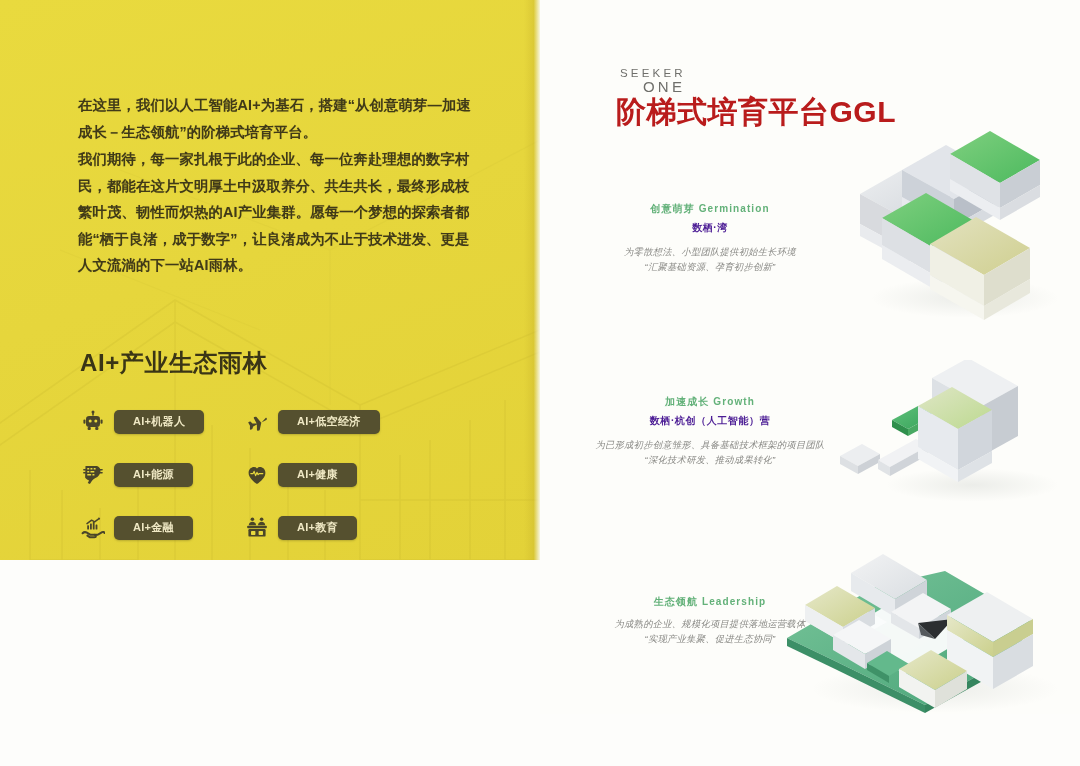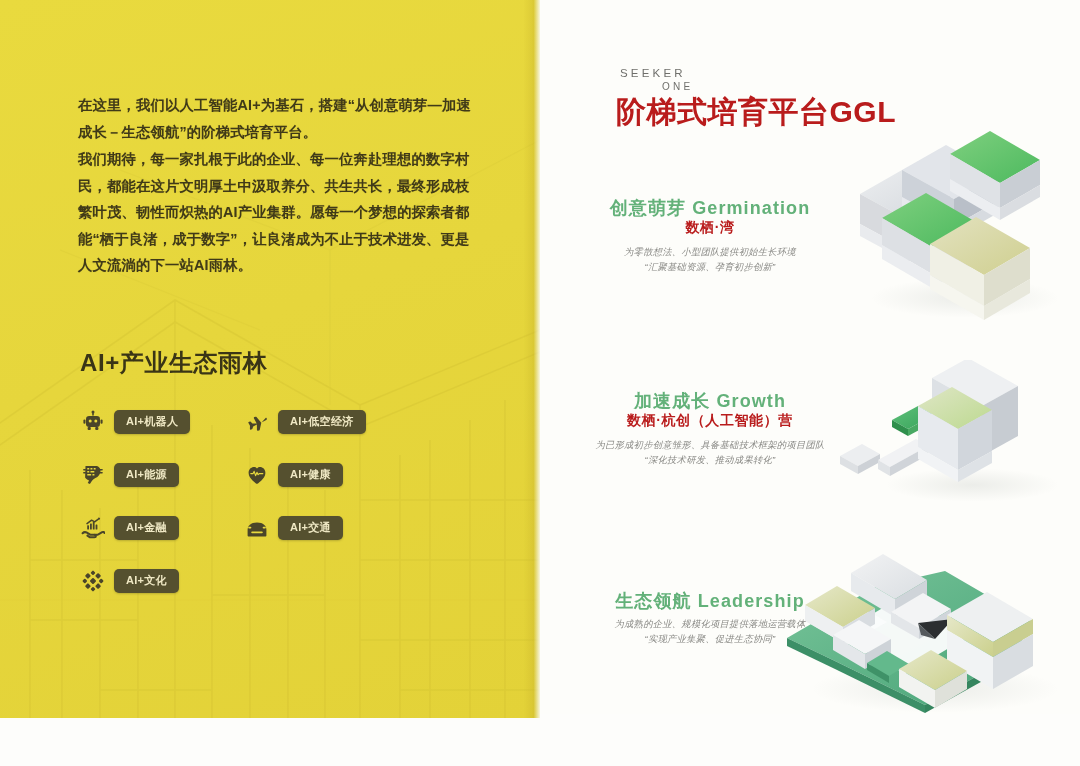--- a/index.html
+++ b/index.html
@@ -6,21 +6,21 @@
   body{
     width:1080px;height:766px;overflow:hidden;
     font-family:"Liberation Sans","DejaVu Sans",sans-serif;
     background:#fdfdfb;
   }
   #page{position:relative;width:1080px;height:766px;display:flex;}
 
   
   .left-panel{
     position:relative;
-    width:540px;height:718px;
+    width:540px;height:560px;
     background:linear-gradient(160deg,#e9da3e 0%,#e6d63c 45%,#e3d238 100%);
     overflow:hidden;flex:0 0 540px;
   }
   .left-panel .wm{
     position:absolute;inset:0;pointer-events:none;opacity:.5;
   }
   .left-edge-fade{
     position:absolute;top:0;right:0;width:16px;height:100%;
     background:linear-gradient(90deg,rgba(225,205,50,0) 0%,rgba(205,185,45,.45) 60%,rgba(250,250,240,.9) 100%);
   }
@@ -49,51 +49,51 @@
   .chip-ico{
     width:25px;height:25px;flex:0 0 25px;
     display:flex;align-items:center;justify-content:center;
     color:#4a4529;
   }
   .chip-ico svg{display:block;}
   .chip-lab{
     display:inline-block;
     background:#55502f;color:#efe8c4;
     font-size:11px;font-weight:700;letter-spacing:.3px;
-    padding:4px 12px 5px;border-radius:5px;
+    padding:4px 19px 5px;border-radius:5px;
     white-space:nowrap;
     box-shadow:0 1px 2px rgba(60,55,20,.25);
   }
 
   
   .right-panel{
     position:relative;width:540px;height:714px;flex:0 0 540px;
     background:#fdfdfa;overflow:hidden;
   }
   .brand{position:absolute;left:80px;top:66px;}
   .brand .b1{
     font-size:11.5px;letter-spacing:3.2px;color:#6f6f6b;font-weight:500;
     line-height:14px;
   }
   .brand .b2{
-    font-size:10px;letter-spacing:3.2px;color:#6f6f6b;font-weight:500;
-    line-height:14px;margin-left:42px;
+    font-size:15px;letter-spacing:3.2px;color:#6f6f6b;font-weight:500;
+    line-height:14px;margin-left:23px;
   }
   .main-title{
     position:absolute;left:76px;top:92px;
     font-size:30px;font-weight:800;color:#b91c1c;letter-spacing:.5px;
   }
 
   .stage{position:absolute;}
   .stage .s-en{
-    text-align:center;font-size:18px;color:#63b179;font-weight:700;
+    text-align:center;font-size:10px;color:#63b179;font-weight:700;
     letter-spacing:1.1px;line-height:17px;
   }
   .stage .s-sub{
-    text-align:center;font-size:14px;color:#b91c1c;font-weight:800;
+    text-align:center;font-size:10px;color:#4c1d95;font-weight:800;
     letter-spacing:.6px;line-height:21px;
   }
   .stage .s-d1,.stage .s-d2{
     text-align:center;font-size:9.3px;color:#8a8a86;line-height:15px;
     letter-spacing:.25px;font-weight:500;font-style:italic;
   }
 
   .art{position:absolute;}
   .art svg{display:block;}
 
@@ -224,20 +224,35 @@
             <rect x="14.6" y="8.4" width="1.8" height="5" rx=".5"></rect>
             <path d="M6 7.6 L10.6 4.2 L13.6 5.8 L18 2.6" fill="none" stroke="currentColor" stroke-width="1.5" stroke-linecap="round" stroke-linejoin="round"></path>
             <path d="M17.2 1.6 L19.2 2 L18.2 3.9 Z"></path>
             <path d="M1.6 17.2c1.3-1.3 3-1.3 4.3-.5l3.3 2h4.2c.9 0 1.5.6 1.5 1.3 0 .8-.6 1.3-1.5 1.3H9l-2.6-1.6" fill="none" stroke="currentColor" stroke-width="2.1" stroke-linecap="round" stroke-linejoin="round"></path>
             <path d="M13.8 18.8h2.8l4.6-2.6c.9-.5 1.9-.1 2.2.7" fill="none" stroke="currentColor" stroke-width="2.1" stroke-linecap="round"></path>
           </svg>
         </span>
         <span class="chip-lab">AI+金融</span>
       </div>
 
+      <div class="chip">
+        <span class="chip-ico">
+          <svg width="24" height="24" viewBox="0 0 24 24" fill="currentColor">
+            <circle cx="7.4" cy="3.3" r="1.8"></circle>
+            <circle cx="16.6" cy="3.3" r="1.8"></circle>
+            <path d="M3.8 9.2c0-2.1 1.6-3.5 3.6-3.5s3.6 1.4 3.6 3.5H3.8z"></path>
+            <path d="M13 9.2c0-2.1 1.6-3.5 3.6-3.5s3.6 1.4 3.6 3.5H13z"></path>
+            <rect x="2.2" y="9.8" width="19.6" height="2.4" rx=".8"></rect>
+            <rect x="3.4" y="13" width="17.2" height="7.6" rx="1.2"></rect>
+            <rect x="6" y="15" width="4.4" height="4" rx=".7" fill="#e8d93e"></rect>
+            <rect x="13.6" y="15" width="4.4" height="4" rx=".7" fill="#e8d93e"></rect>
+          </svg>
+        </span>
+        <span class="chip-lab">AI+教育</span>
+      </div>
 
       <div class="chip">
         <span class="chip-ico">
           <svg width="24" height="24" viewBox="0 0 24 24" fill="currentColor">
             <path d="M2.6 19.4v-5.6c0-3.9 3.1-7.4 9.4-7.4s9.4 3.5 9.4 7.4v5.6c0 .6-.5 1-1.1 1H3.7c-.6 0-1.1-.4-1.1-1z"></path>
             <rect x="6.2" y="15.4" width="11.6" height="1.8" rx=".9" fill="#e8d93e"></rect>
             <rect x="3.2" y="10.8" width="3.1" height="1.7" rx=".8" fill="#e8d93e"></rect>
             <rect x="17.7" y="10.8" width="3.1" height="1.7" rx=".8" fill="#e8d93e"></rect>
           </svg>
         </span>

